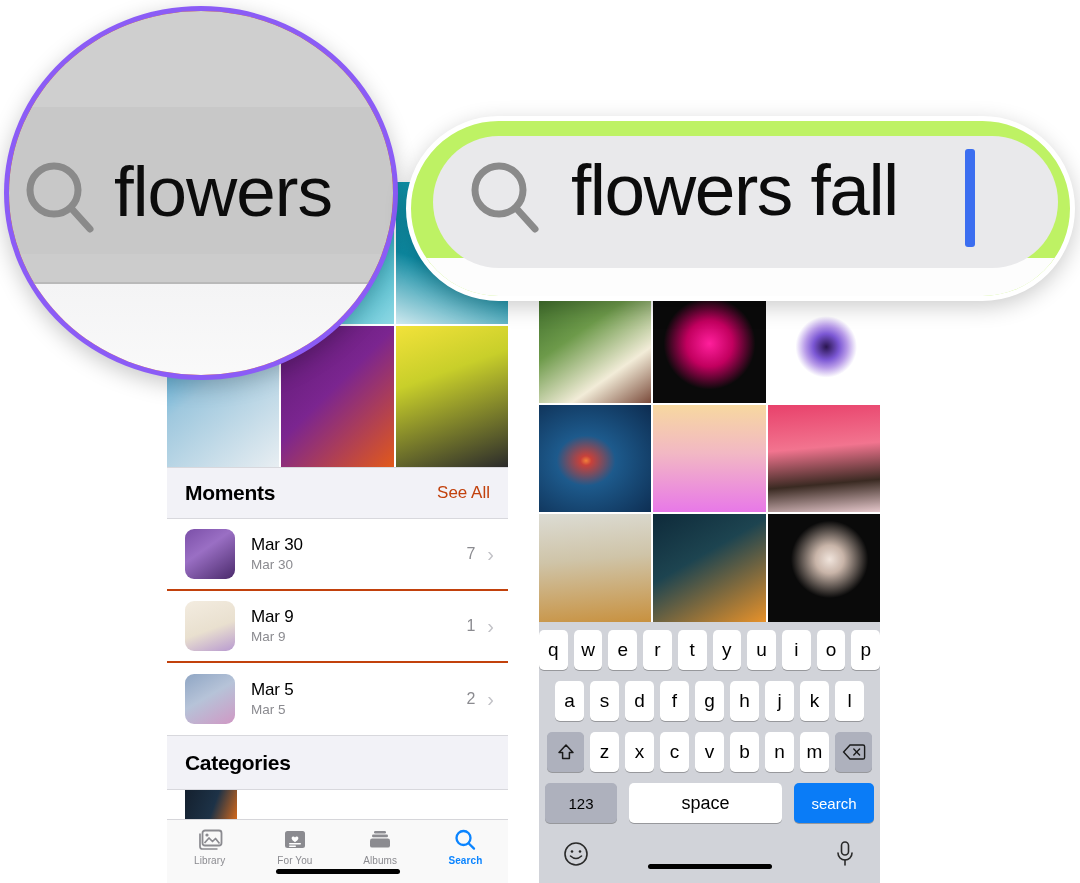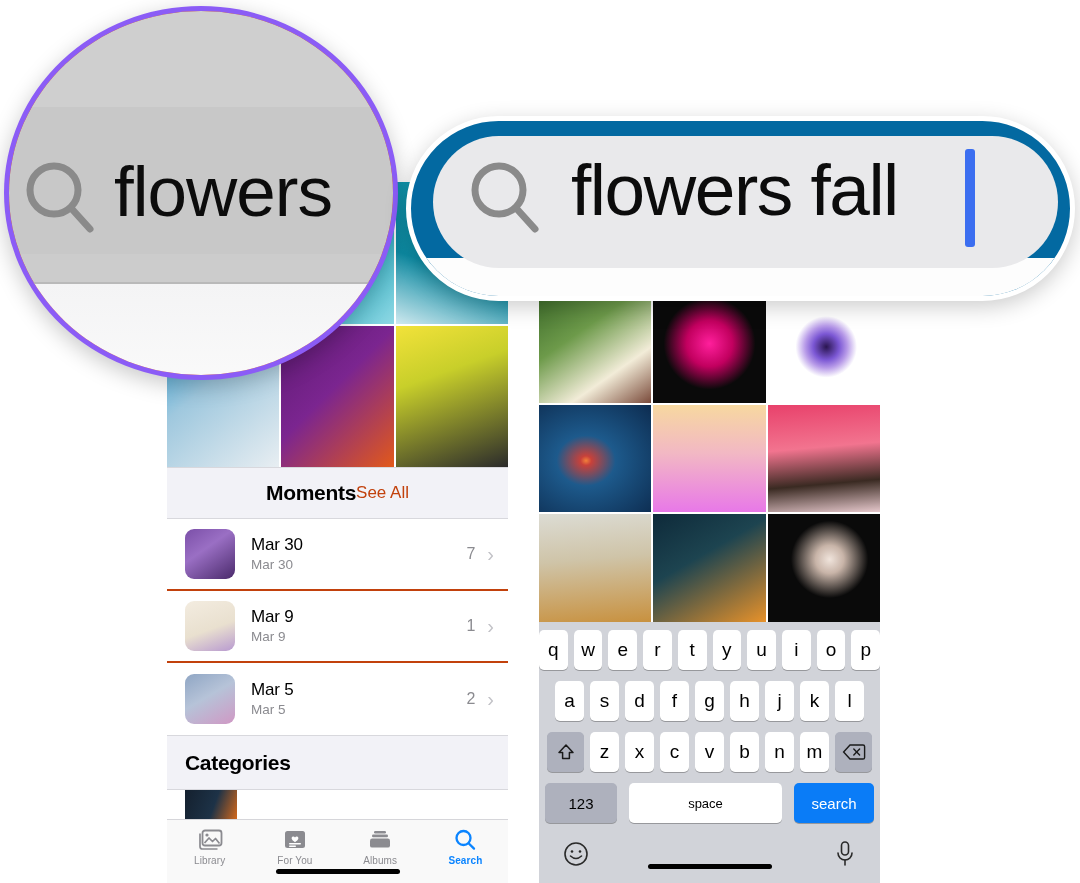--- a/index.html
+++ b/index.html
@@ -21,21 +21,21 @@
   }
   .grid-left {
     position: absolute; left: 0; top: 182px; width: 341px; height: 285px;
     display: grid; grid-template-columns: repeat(3, 1fr);
     grid-template-rows: repeat(2, 1fr); gap: 2px;
   }
   .grid-left .cell { width:100%; height:100%; }
 
   .section-head {
     background: #f2f2f7; border-top: 1px solid #d8d8dd; border-bottom:1px solid #d8d8dd;
-    display:flex; align-items:center; justify-content:center;
+    display:flex; align-items:center; justify-content:space-between;
     padding: 0 18px; height: 52px;
   }
   .section-head .title { font-size: 21px; font-weight: 700; color:#000; letter-spacing:-0.3px;}
   .section-head .see-all { font-size: 17px; color:#c2410c; font-weight:400; }
 
   .moments-list { background:#fff; }
   .moment-row {
     display:flex; align-items:center; height:72px; padding: 0 14px 0 18px;
     border-bottom: 2px solid #c2410c; background:#fff;
   }
@@ -93,21 +93,21 @@
   .krow.r2 { padding: 0 16px; }
   .key {
     background:#fff; border-radius:5px; height:40px; width:29px;
     display:flex; align-items:center; justify-content:center;
     font-size:19px; color:#000; box-shadow: 0 1px 0 rgba(0,0,0,0.28);
   }
   .key.wide { width:37px; background:#aeb1bd; }
   .krow.r3 { padding: 0 6px; }
   .krow.r4 { padding: 0 6px; margin-top: 4px;}
   .key.num { width:72px; background:#aeb1bd; font-size:15px; border-radius:5px;}
-  .key.space { flex:1; background:#fff; font-size:13px; margin:0 6px; border-radius:5px;}
+  .key.space { flex:1; background:#fff; font-size:18px; margin:0 6px; border-radius:5px;}
   .key.search { width:80px; background:#0a7cf7; color:#fff; font-size:15px; border-radius:5px;}
   .krow.bottom {
     display:flex; justify-content:space-between; align-items:center;
     padding: 6px 24px 0 24px; margin-bottom:0;
   }
   .kb-home {
     position:absolute; left:50%; transform:translateX(-50%); bottom:14px;
     width:124px; height:5px; border-radius:3px; background:#000;
   }
 
@@ -129,21 +129,21 @@
     position:absolute; left:12px; top:148px; width:80px; height:80px;
   }
   .mag-circle .mtext {
     position:absolute; left:105px; top:145px; font-size:71px; color:#0c0c0c;
     letter-spacing:-1px; line-height:1; font-weight:400;
   }
 
   
   .mag-pill {
     position:absolute; left:406px; top:116px; width:669px; height:185px;
-    border-radius: 93px; background:#0369a1;
+    border-radius: 93px; background:#bef264;
     border: 5px solid #ffffff;
     box-shadow: 0 6px 22px rgba(0,0,0,0.20);
     overflow:hidden;
   }
   .mag-pill .inner {
     position:absolute; left:22px; top:15px; width:625px; height:132px;
     background:#e9e9eb; border-radius:66px;
   }
   .mag-pill .mq { position:absolute; left:55px; top:38px; width:80px; height:80px; }
   .mag-pill .mtext {

